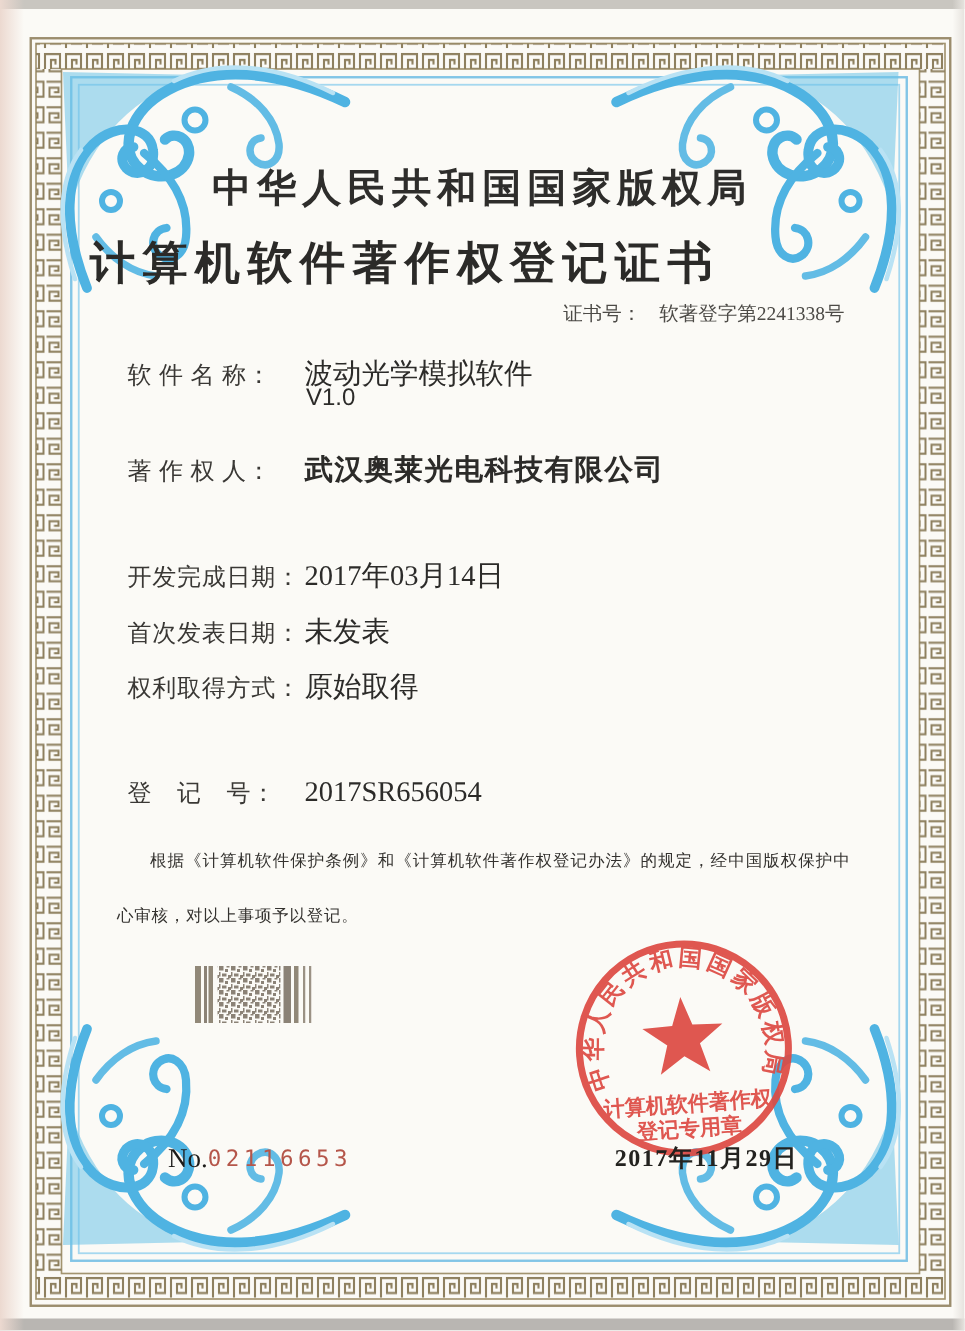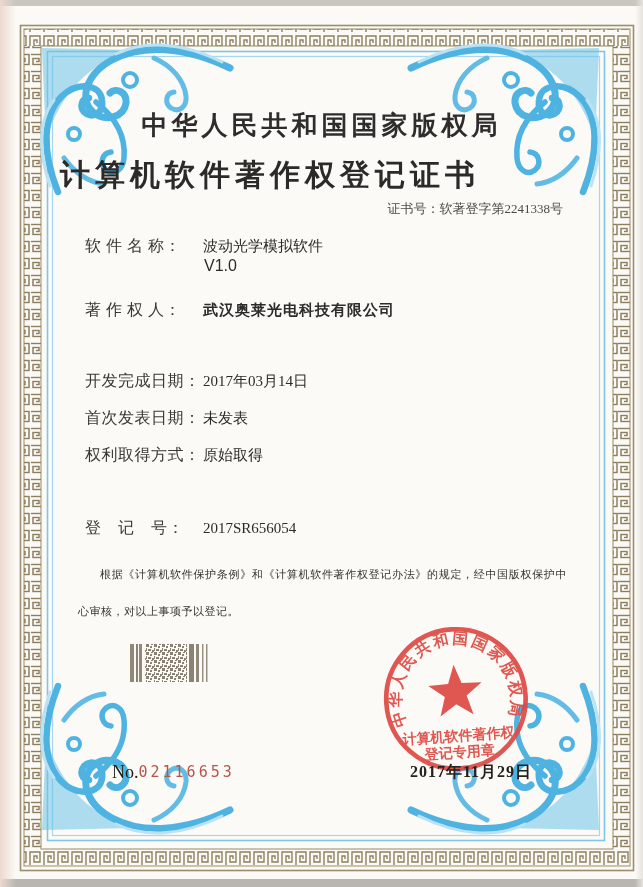--- a/index.html
+++ b/index.html
@@ -20,25 +20,25 @@
   .corner.tl{left:34px;top:40px;}
   .corner.tr{right:36px;top:40px;transform:scaleX(-1);}
   .corner.bl{left:34px;top:678px;transform:scaleY(-1);}
   .corner.br{right:36px;top:678px;transform:scale(-1,-1);}
 
   .title1{position:absolute;left:60px;right:60px;top:108px;text-align:center;
           font-size:26px;font-weight:bold;letter-spacing:4px;color:#2e2d2b;}
   .title2{position:absolute;left:60px;right:60px;top:155px;
           font-size:30px;font-weight:bold;letter-spacing:5px;color:#2b2a28;}
   .certno{position:absolute;right:80px;top:200px;font-size:13px;color:#4c4a46;}
-  .certno .cl{text-align:center;}
+  .certno .cl{margin-right:12px;text-align:center;}
 
   .row{position:absolute;left:85px;font-size:16px;color:#3a3835;white-space:nowrap;}
   .row .lbl{display:inline-block;width:114px;letter-spacing:0.5px;}
-  .row .val{font-size:15px;color:#2c2b29;}
+  .row .val{font-size:19px;color:#2c2b29;}
   .val-strong{font-weight:bold;letter-spacing:1px;}
   .vline2{position:absolute;left:204px;top:257px;font-size:16px;color:#2c2b29;
           font-family:"Liberation Sans","DejaVu Sans",sans-serif;}
 
   .body-text{position:absolute;left:78px;right:76px;top:556px;font-size:11px;
              line-height:37px;color:#34322f;text-align:justify;text-indent:2em;
              letter-spacing:0.5px;}
 
   .barcode{position:absolute;left:130px;top:644px;}
 

